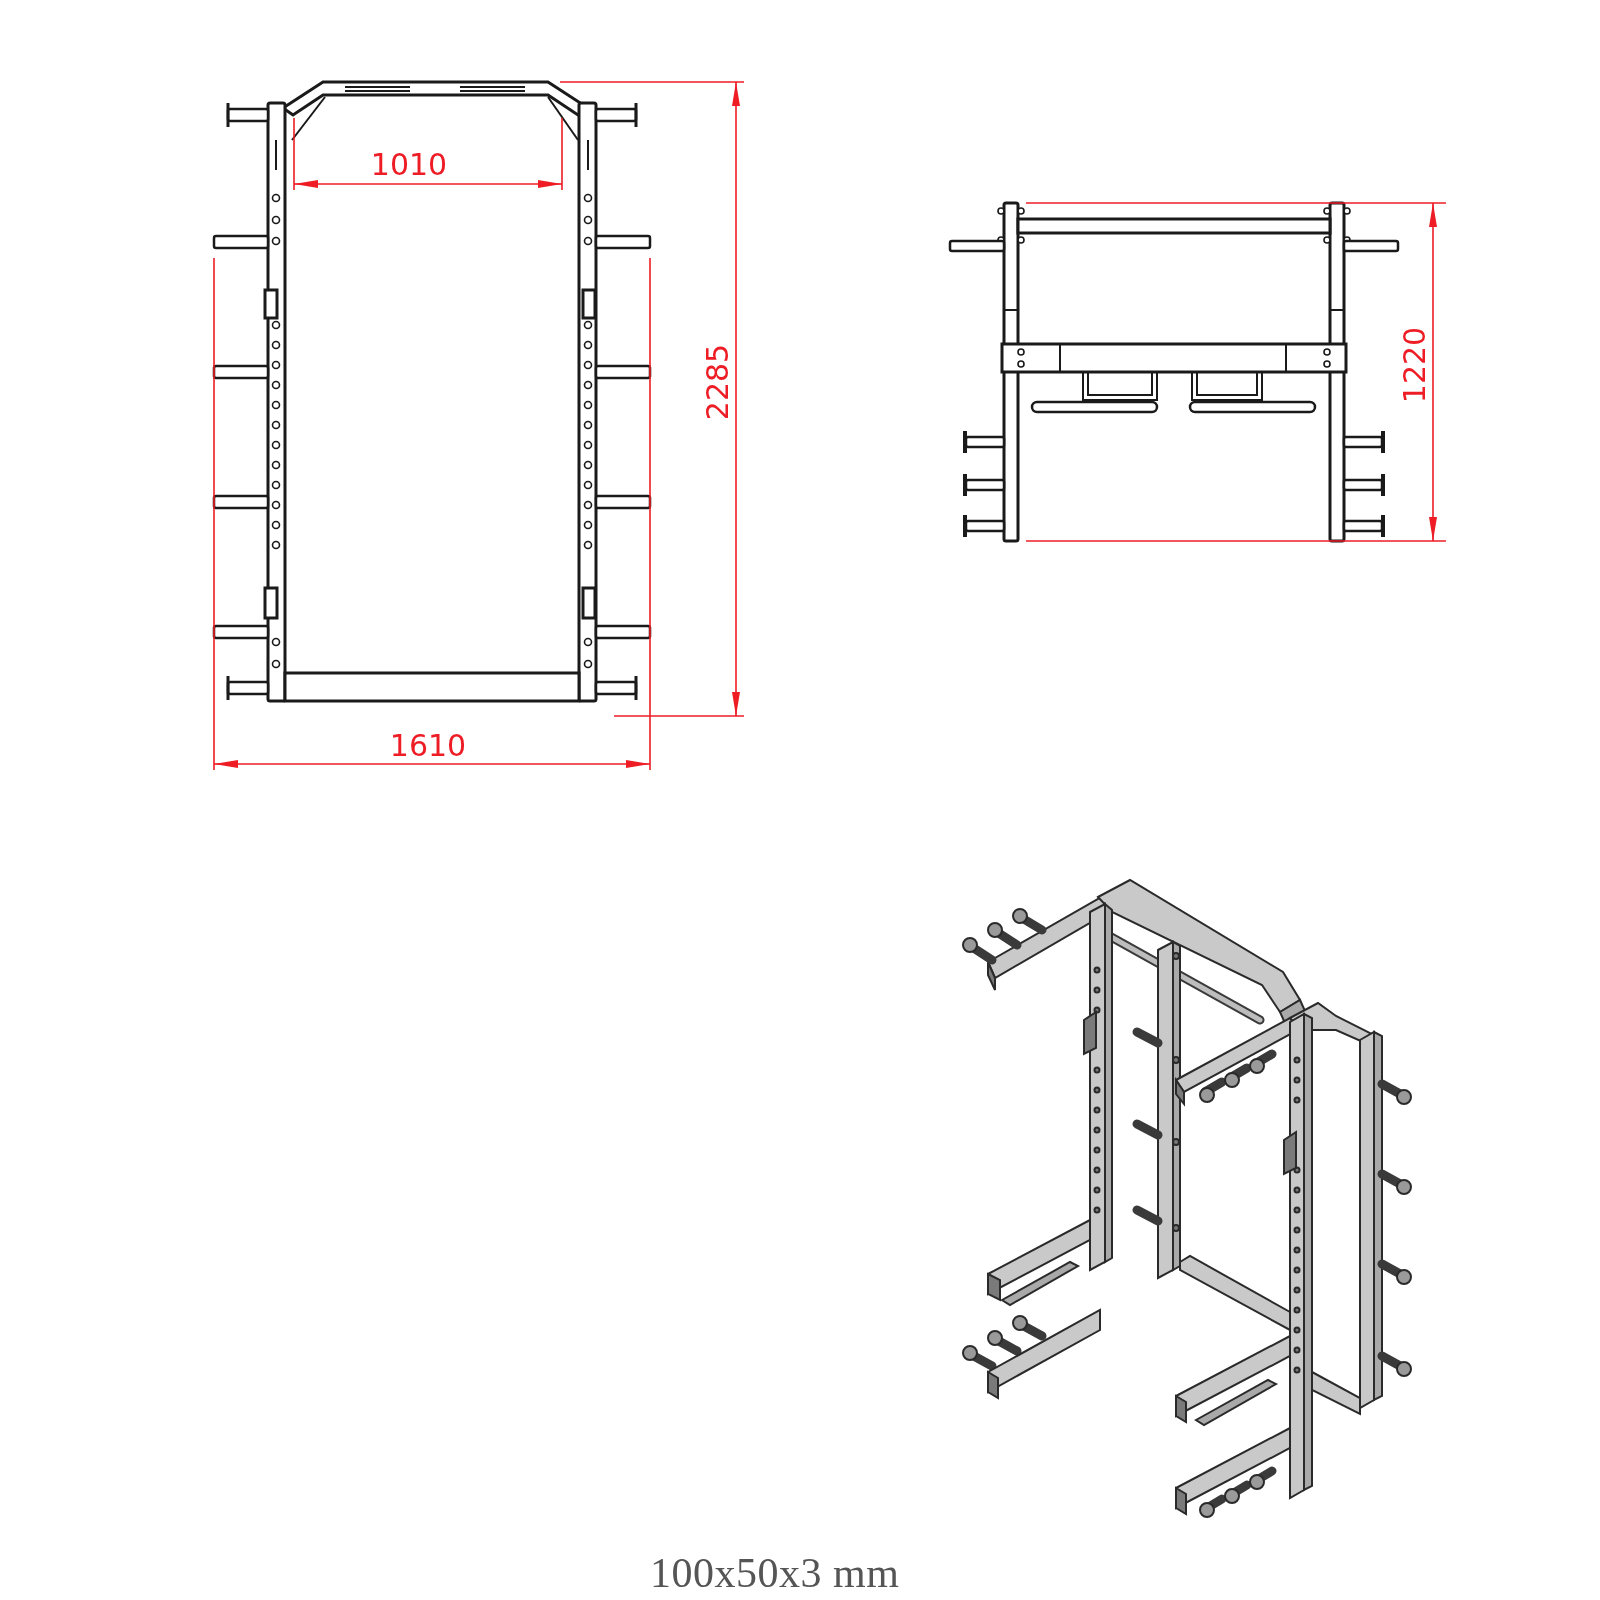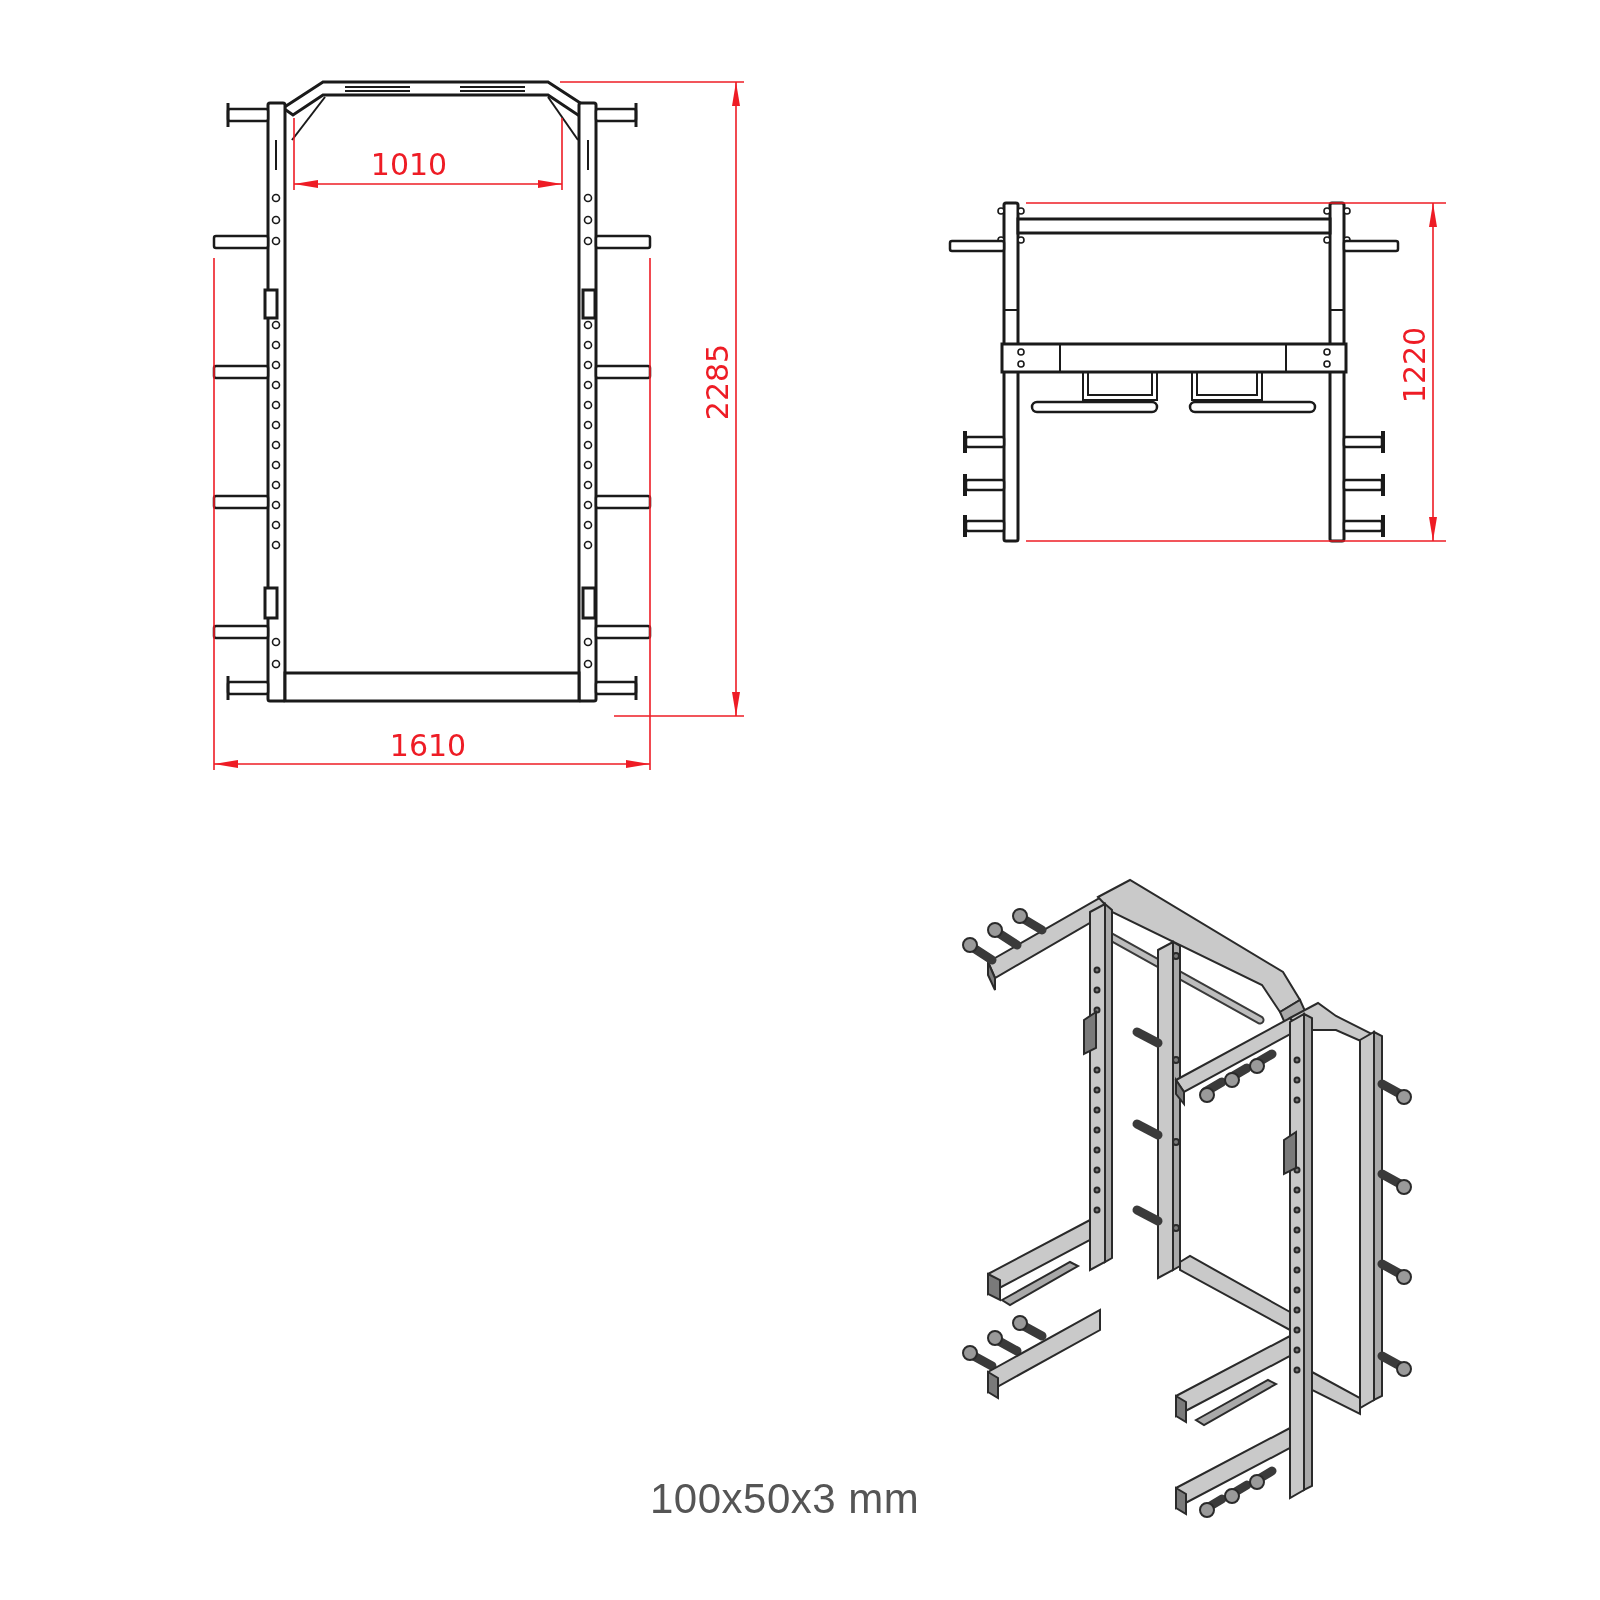--- a/index.html
+++ b/index.html
@@ -11,21 +11,21 @@
     .hole { fill: #ffffff; stroke: #1a1a1a; stroke-width: 1.6; }
     .dim { stroke: #ee1c25; stroke-width: 1.6; fill: none; }
     .arrow { fill: #ee1c25; }
     .dimtext { fill: #ee1c25; font-family: "DejaVu Sans", sans-serif; font-size: 30px; }
     .iso-light { fill: #c9c9c9; stroke: #2a2a2a; stroke-width: 2; }
     .iso-mid { fill: #a9a9a9; stroke: #2a2a2a; stroke-width: 2; }
     .iso-dark { fill: #7a7a7a; stroke: #2a2a2a; stroke-width: 2; }
     .iso-peg { stroke: #3a3a3a; stroke-width: 9; stroke-linecap: round; }
     .iso-peg-in { stroke: #bdbdbd; stroke-width: 5; stroke-linecap: round; }
     .iso-end { fill: #9a9a9a; stroke: #2a2a2a; stroke-width: 2; }
-    .caption { position: absolute; left: 650px; top: 1475px; font-family: Liberation Sans, sans-serif; font-weight: 200; font-size: 42px; color: #555555; letter-spacing: 0.5px; }
+    .caption { position: absolute; left: 650px; top: 1549px; font-family: Liberation Serif, serif; font-weight: 200; font-size: 42px; color: #555555; letter-spacing: 0.5px; }
   </style>
 </head>
 <body>
 
 <svg width="1600" height="1600" viewBox="0 0 1600 1600">
 
   <g>
 
     <g>
       <polygon class="frame" points="283,108 323,82 548,82 588,108 578,115 548,95 323,95 293,115"></polygon>

